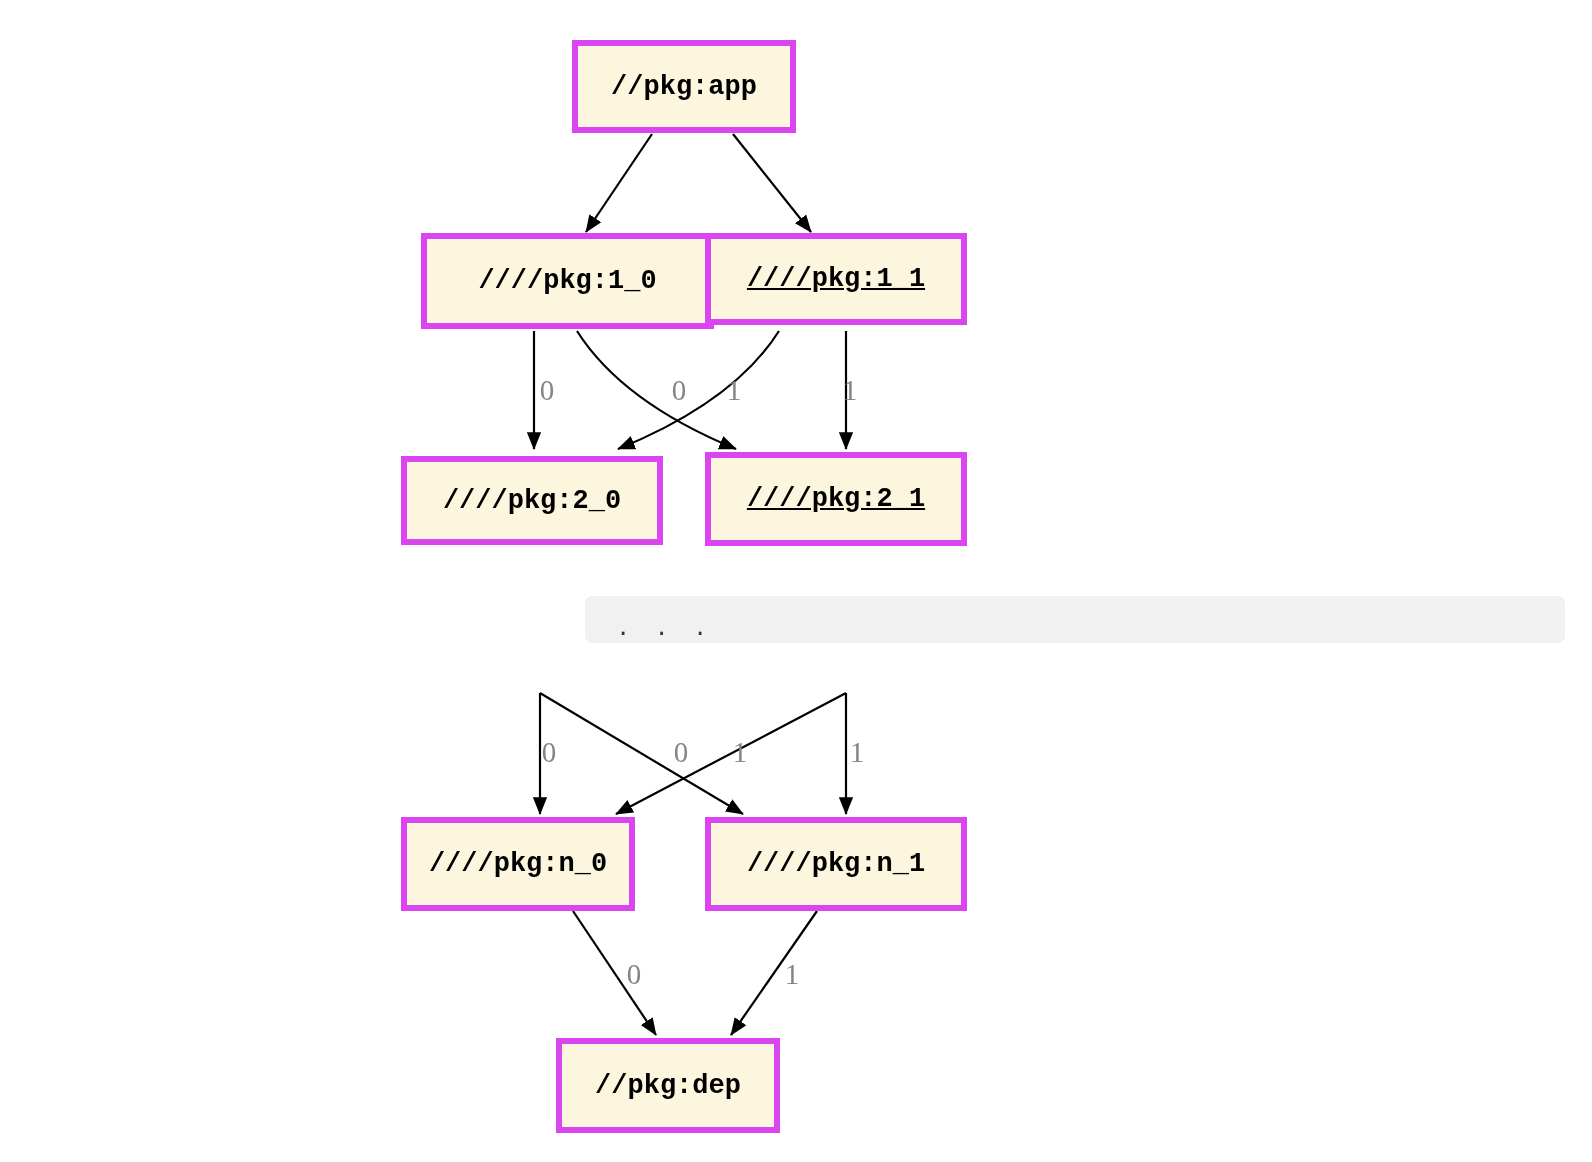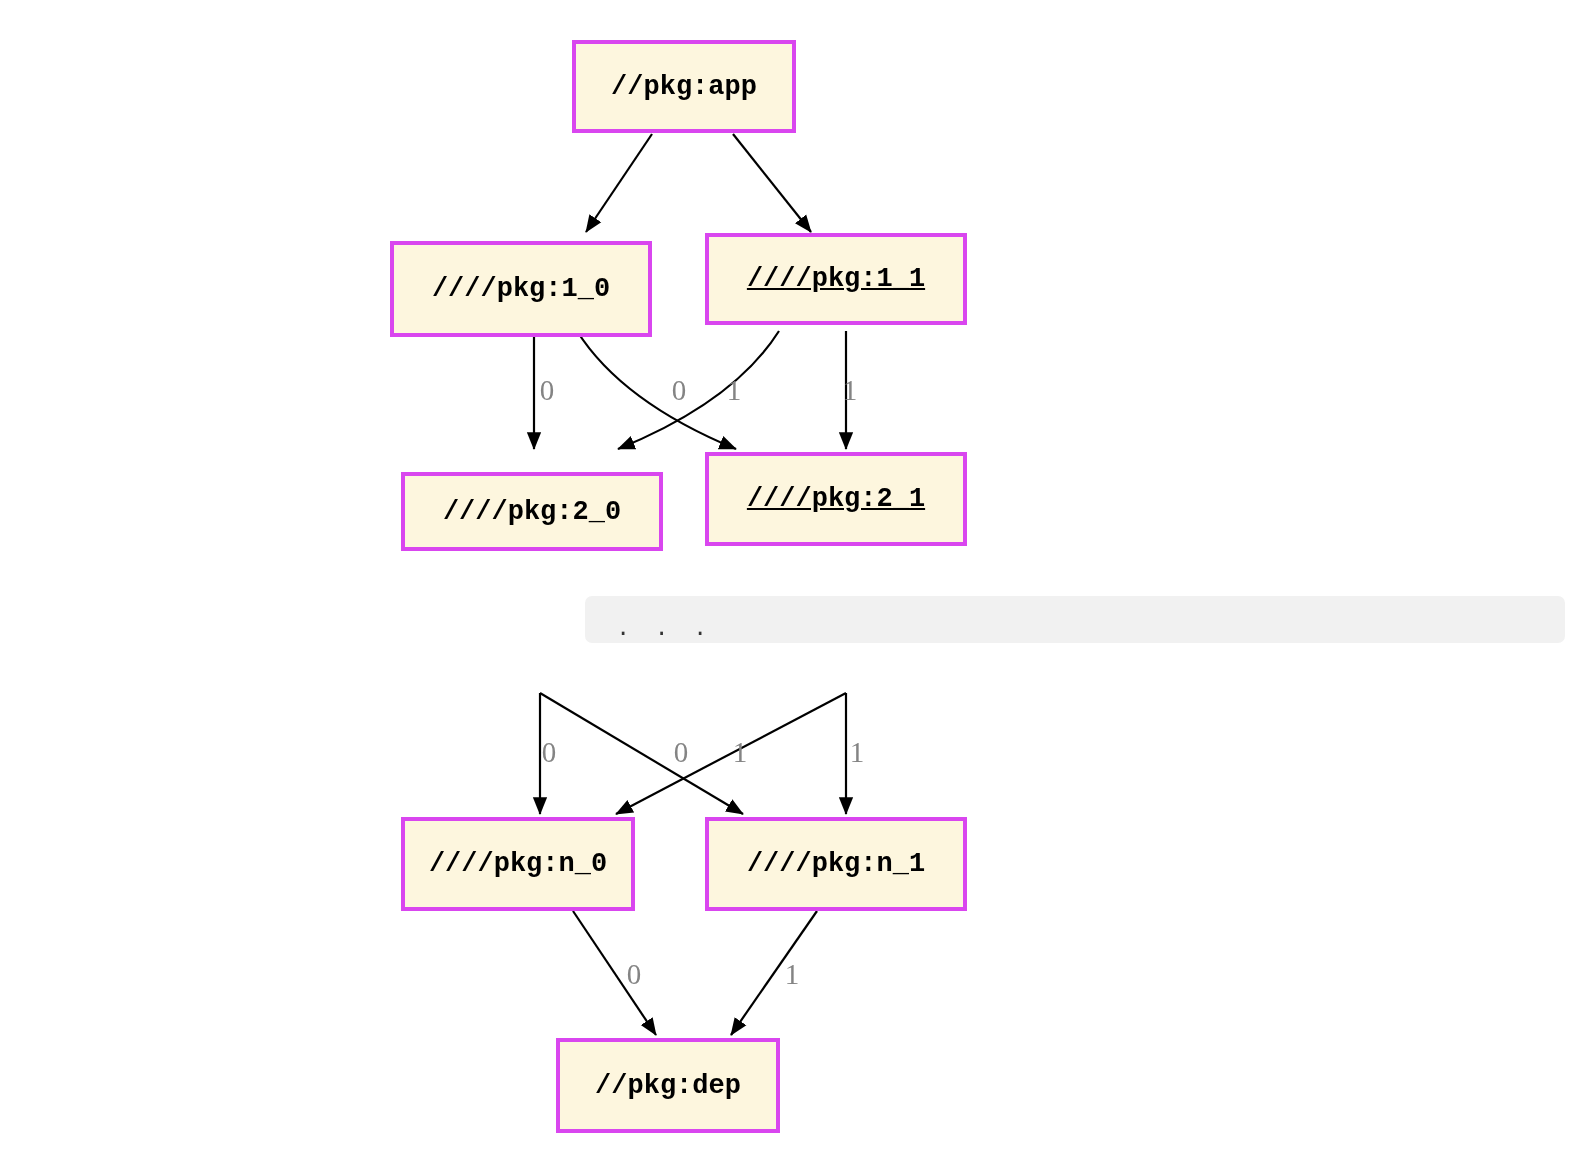--- a/index.html
+++ b/index.html
@@ -18,34 +18,34 @@
   }
   .edge {
     fill: none;
     stroke: #000000;
     stroke-width: 2.2px;
   }
   .node {
     position: absolute;
     box-sizing: border-box;
     background: #FDF6DE;
-    border: 4px solid #d946ef;
+    border: 6px solid #d946ef;
     display: flex;
     align-items: center;
     justify-content: center;
     font-family: "Liberation Mono", monospace;
     font-weight: bold;
     font-size: 27px;
     color: #000000;
     white-space: nowrap;
   }
   .node-app  { left: 572px; top: 40px;   width: 224px; height: 93px; }
-  .node-1_0  { left: 390px; top: 233px;  width: 262px; height: 96px; margin-top: 8px; }
+  .node-1_0  { left: 421px; top: 233px;  width: 293px; height: 96px; }
   .node-1_1  { left: 705px; top: 233px;  width: 262px; height: 92px; text-decoration: underline; }
-  .node-2_0  { left: 401px; top: 472px;  width: 262px; height: 79px; }
+  .node-2_0  { left: 401px; top: 456px;  width: 262px; height: 89px; }
   .node-2_1  { left: 705px; top: 452px;  width: 262px; height: 94px; text-decoration: underline; }
   .node-n_0  { left: 401px; top: 817px;  width: 234px; height: 94px; }
   .node-n_1  { left: 705px; top: 817px;  width: 262px; height: 94px; }
   .node-dep  { left: 556px; top: 1038px; width: 224px; height: 95px; }
   .edge-label {
     position: absolute;
     transform: translate(-50%, -50%);
     font-family: "Liberation Serif", serif;
     font-size: 29px;
     color: #848484;

